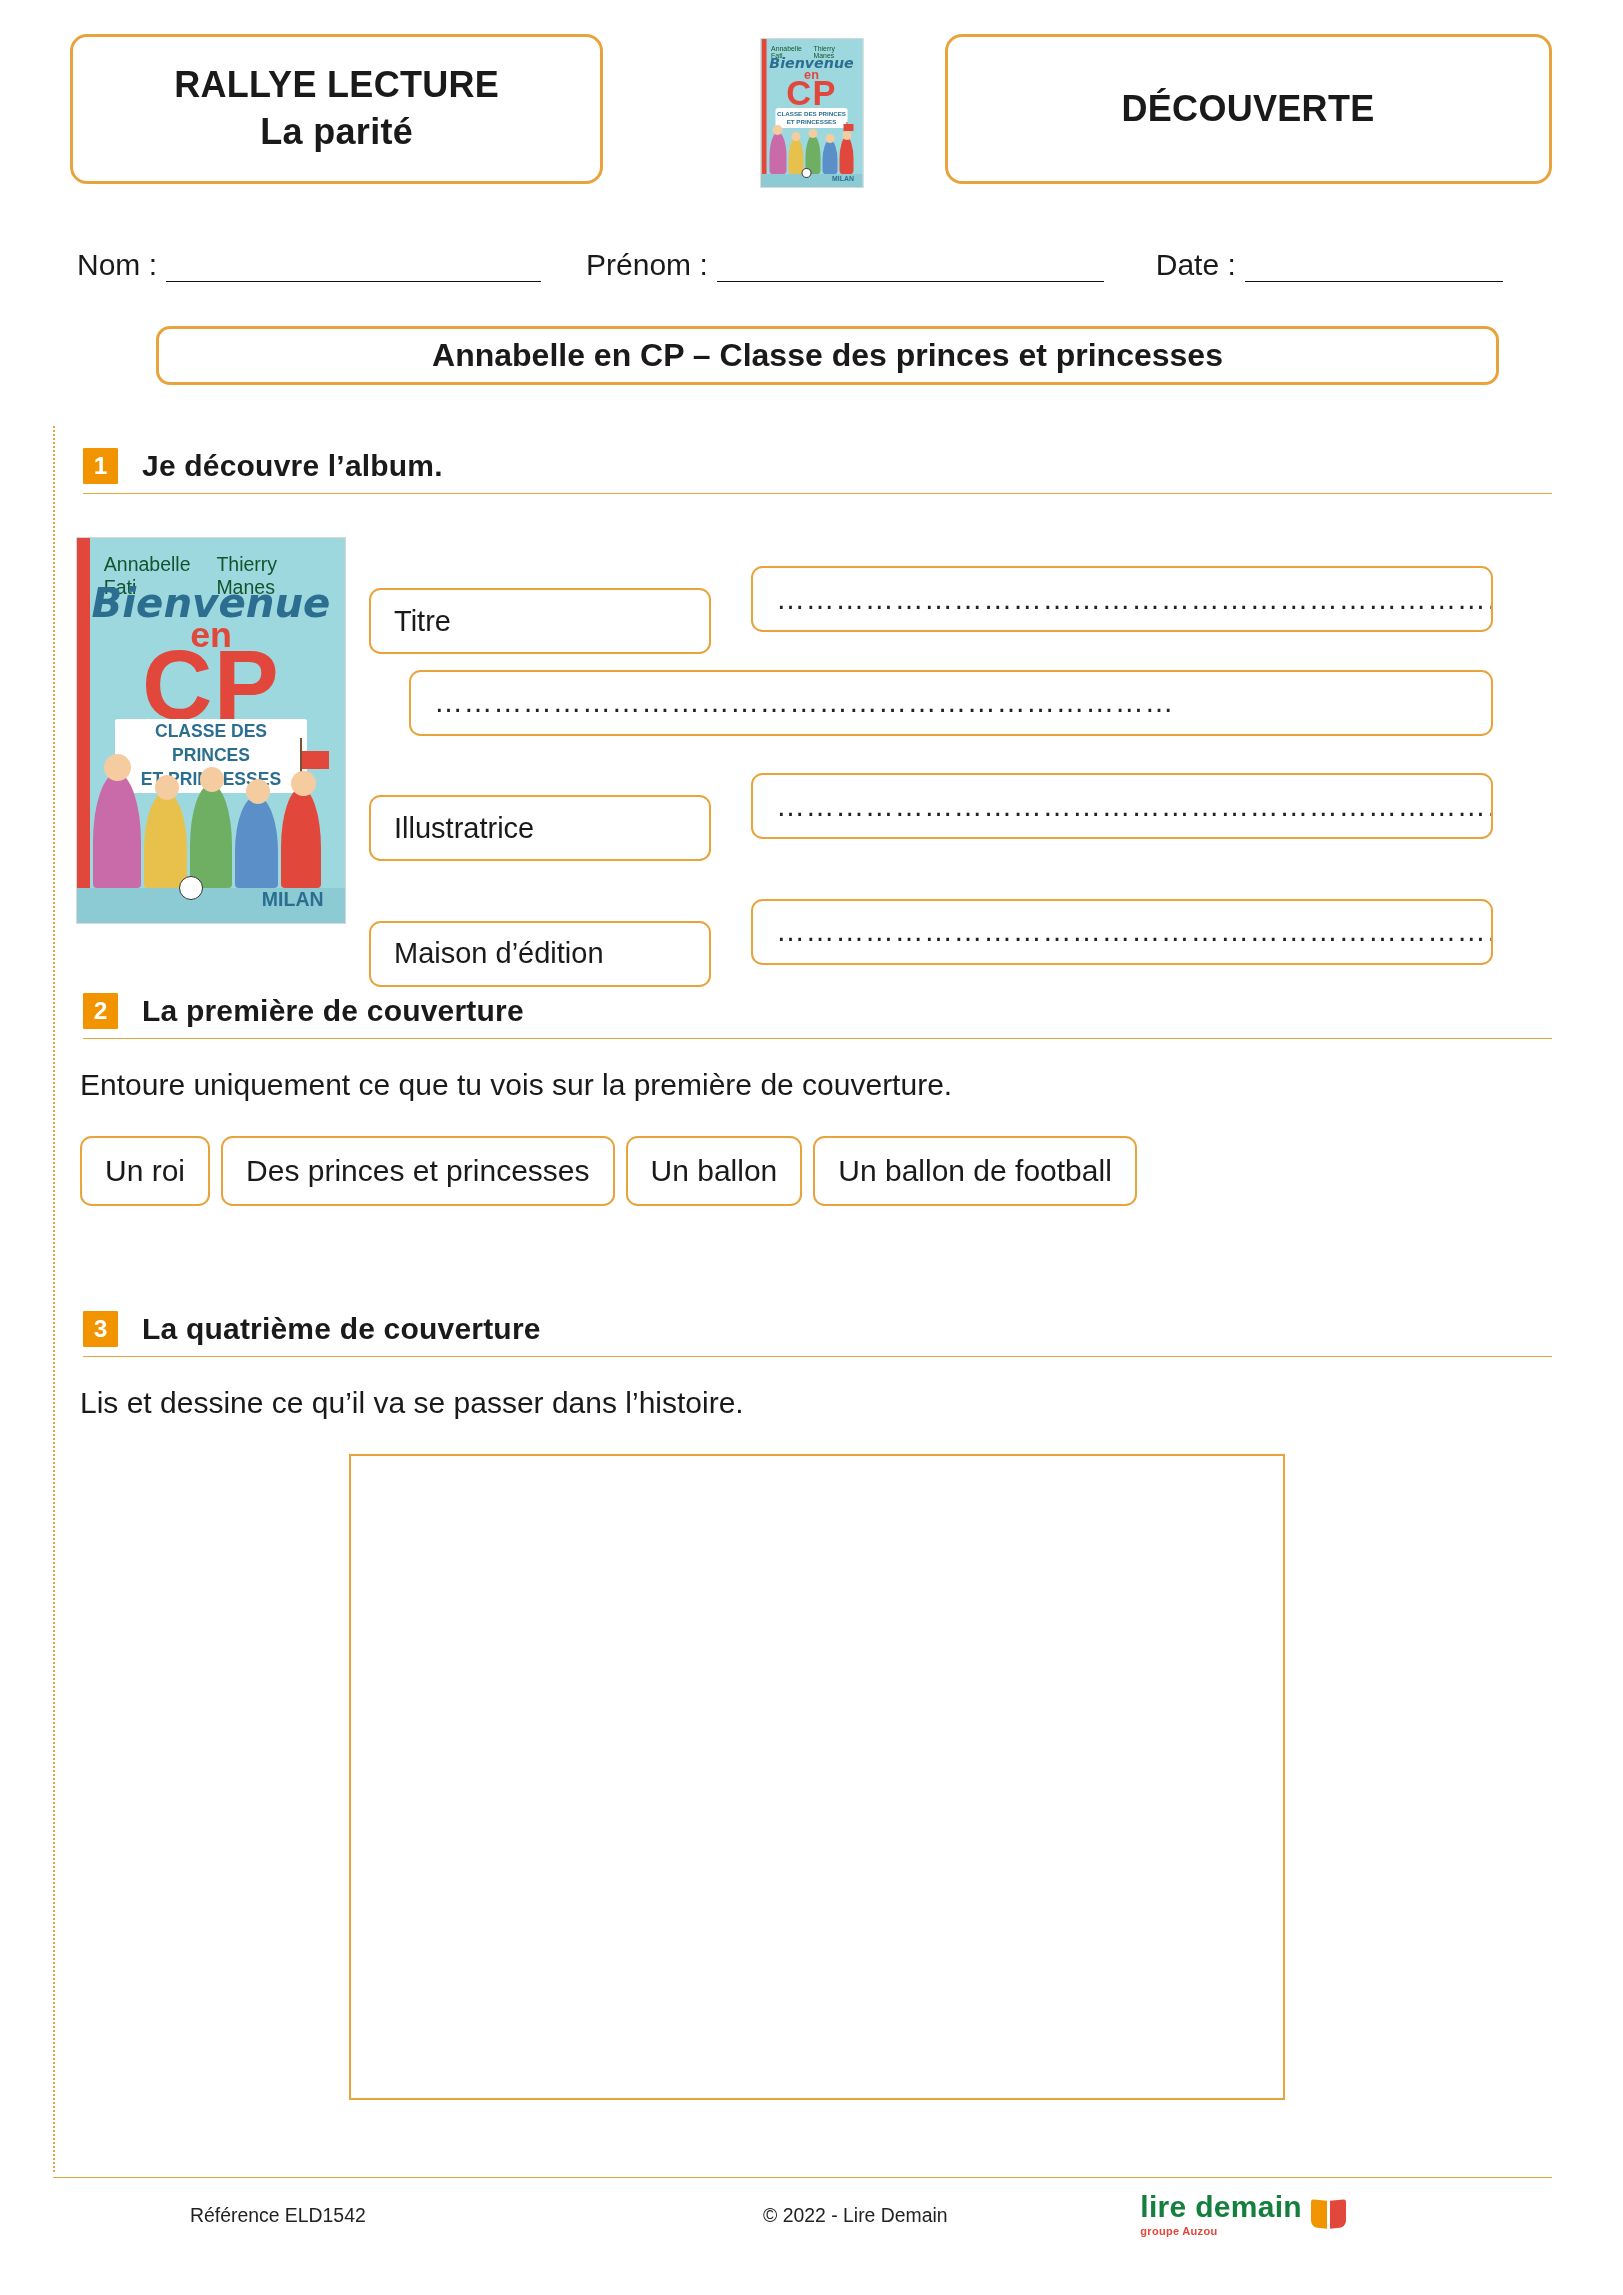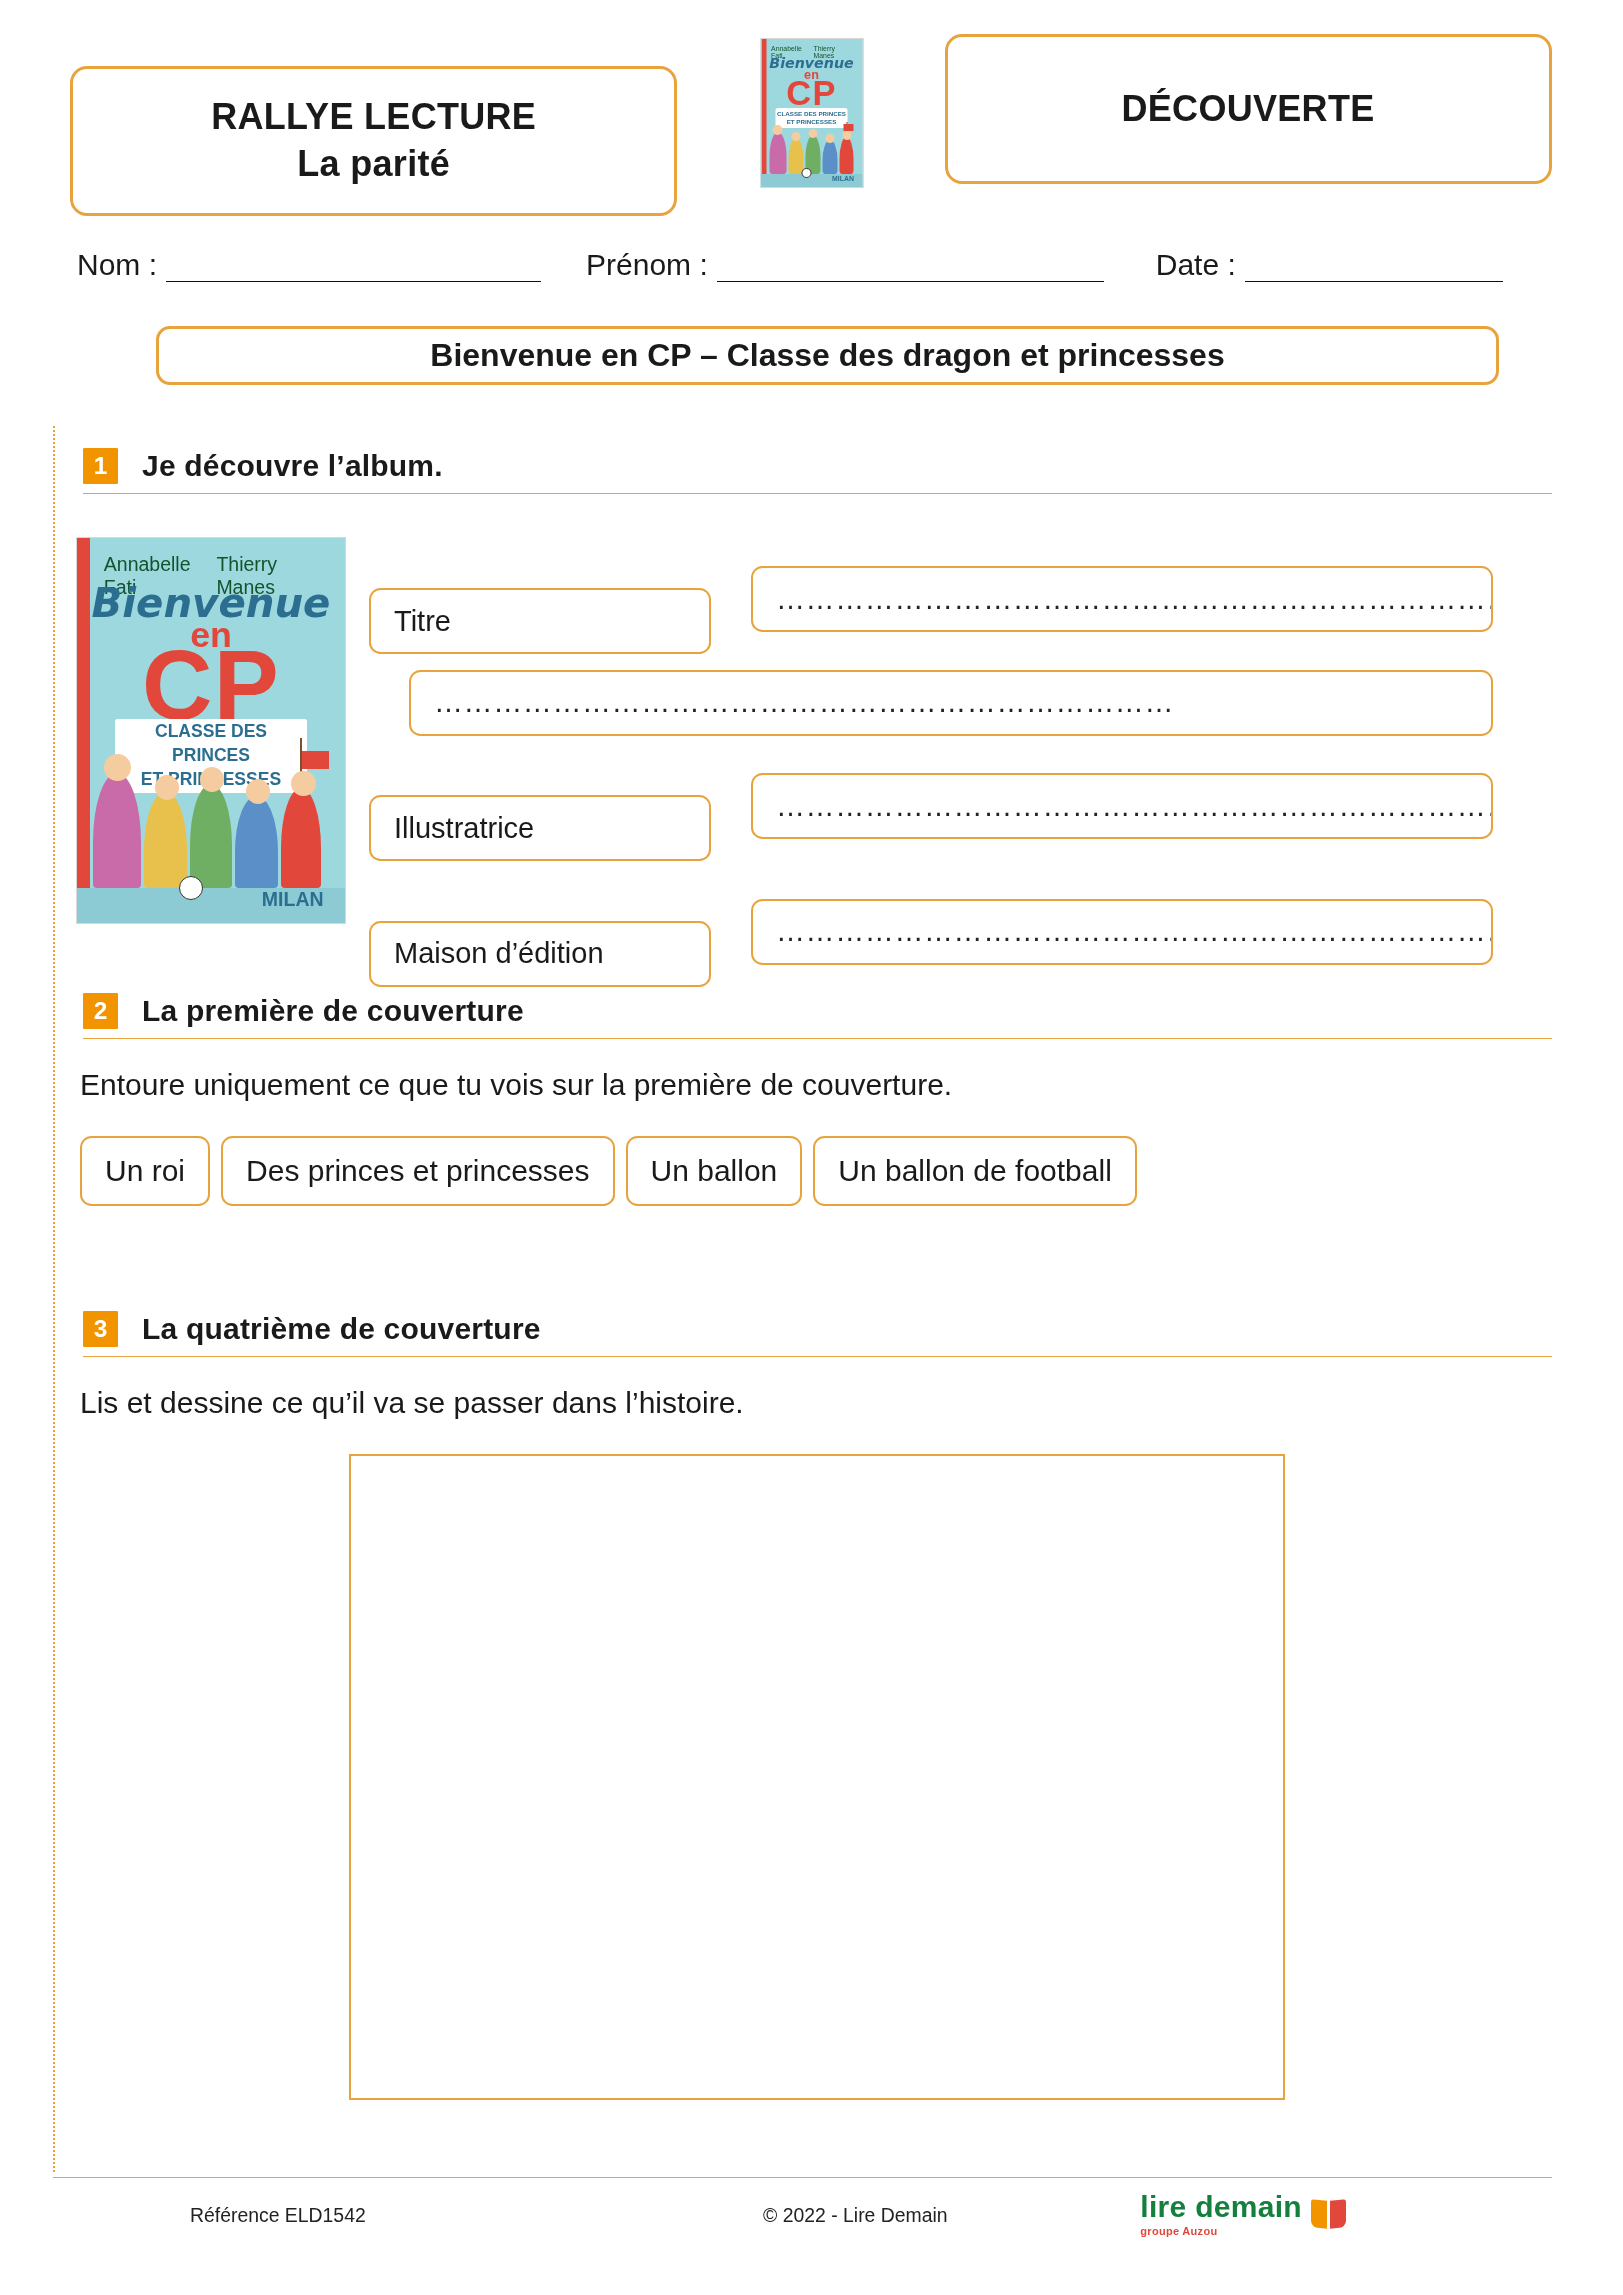--- a/index.html
+++ b/index.html
@@ -35,23 +35,22 @@
     border-radius: 17px;
     box-sizing: border-box;
     display: flex;
     align-items: center;
     justify-content: center;
     text-align: center;
     background: #ffffff;
   }
   .header-box.left {
     left: 5.2px;
-    width: 607px;
+    width: 533px;
     height: 150px;
-    margin-top: 32px;
   }
   .header-box.right {
     right: 6.5px;
     width: 607px;
     height: 150px;
   }
   .header-title {
     font-weight: bold;
     font-size: 36px;
     line-height: 1.3;
@@ -461,21 +460,21 @@
     <span class="id-label">Nom :</span>
     <span class="id-rule nom"></span>
     <span class="id-gap-1"></span>
     <span class="id-label">Prénom :</span>
     <span class="id-rule prenom"></span>
     <span class="id-gap-2"></span>
     <span class="id-label">Date :</span>
     <span class="id-rule date"></span>
   </div>
 
-  <div class="main-title">Bienvenue en CP – Classe des dragon et princesses</div>
+  <div class="main-title">Annabelle en CP – Classe des princes et princesses</div>
 
   <div class="left-dots"></div>
 
   <div class="section-head" style="top:448px;">
     <div class="sec-num">1</div>
     <div class="sec-title">Je découvre l’album.</div>
     <div class="sec-rule"></div>
   </div>
 
   <div class="album-cover cover">

